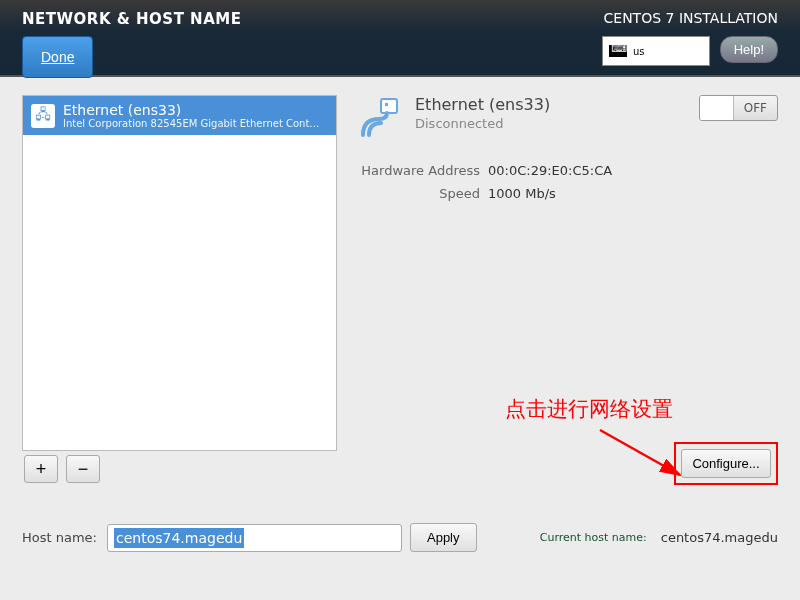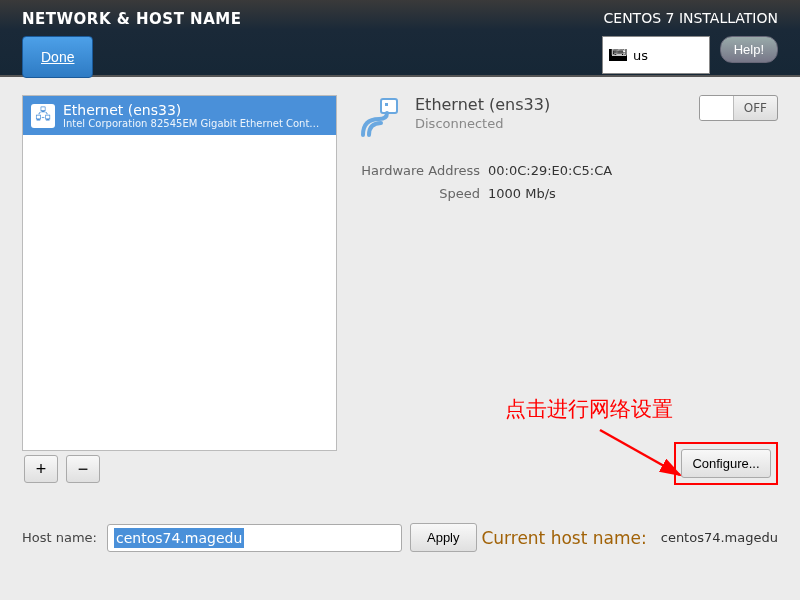--- a/index.html
+++ b/index.html
@@ -2,21 +2,21 @@
 <html><head>
 <meta charset="utf-8">
 <style>
 * { box-sizing: border-box; margin: 0; padding: 0; }
 body { font-family: "DejaVu Sans", Arial, sans-serif; font-size: 13px; background: #ececec; width: 800px; height: 600px; overflow: hidden; }
 
 .header { background: linear-gradient(to bottom, #3a3a3a 0%, #1a2938 40%, #162736 100%); height: 77px; position: relative; color: #fff; border-bottom: 2px solid #555; }
 .header-title { position: absolute; top: 10px; left: 22px; font-size: 15px; font-weight: bold; letter-spacing: 0.5px; }
 .header-right { position: absolute; top: 10px; right: 22px; font-size: 14px; }
 .done-btn { position: absolute; top: 36px; left: 22px; background: linear-gradient(to bottom, #4da0e8, #2e7bc4); border: 1px solid #1a5a9a; color: #fff; padding: 12px 18px; border-radius: 4px; font-size: 14px; cursor: pointer; text-decoration: underline; }
-.kb-indicator { position: absolute; top: 36px; right: 90px; background: #fff; border: 1px solid #888; width: 108px; height: 38px; color: #000; display: flex; align-items: center; padding-left: 6px; font-size: 13px; }
+.kb-indicator { position: absolute; top: 36px; right: 90px; background: #fff; border: 1px solid #888; width: 108px; height: 30px; color: #000; display: flex; align-items: center; padding-left: 6px; font-size: 10px; }
 .kb-indicator .kb-icon { width: 18px; height: 12px; background: #000; margin-right: 6px; display: inline-block; position: relative; }
 .kb-indicator .kb-icon::after { content: "⌨"; color: #fff; position: absolute; top: -3px; left: 2px; font-size: 11px; }
 .help-btn { position: absolute; top: 36px; right: 22px; background: linear-gradient(to bottom, #9aa, #778); color: #fff; border: 1px solid #667; padding: 5px 13px; border-radius: 12px; font-size: 13px; cursor: pointer; }
 
 .content { padding: 18px 22px; }
 .columns { display: flex; gap: 18px; }
 
 .left-col { width: 315px; }
 .device-list { background: #fff; border: 1px solid #bbb; height: 356px; display: flex; flex-direction: column; }
 .device-item { background: #4a90d9; color: #fff; padding: 6px 8px; display: flex; align-items: center; gap: 8px; }
@@ -47,21 +47,21 @@
 .arrow svg { overflow: visible; }
 
 .configure-wrap { position: absolute; top: 347px; right: 0; border: 2px solid #ff0000; padding: 5px; }
 .configure-btn { background: linear-gradient(to bottom, #f8f8f8, #e0e0e0); border: 1px solid #aaa; border-radius: 3px; padding: 6px 5px; font-size: 13px; cursor: pointer; width: 90px; }
 
 .host-row { margin-top: 40px; display: flex; align-items: center; }
 .host-label { color: #444; font-size: 13px; margin-right: 10px; }
 .host-input { border: 1px solid #aaa; border-radius: 3px; padding: 5px 6px; width: 295px; font-size: 14px; margin-right: 8px; background: #fff; }
 .host-input-sel { background: #4a90d9; color: #fff; padding: 2px 2px; }
 .apply-btn { background: linear-gradient(to bottom, #f8f8f8, #e0e0e0); border: 1px solid #aaa; border-radius: 3px; padding: 6px 16px; font-size: 13px; cursor: pointer; }
-.curhost-label { margin-left: auto; color: #a16207; font-size: 17px; margin-right: 14px; }
+.curhost-label { margin-left: auto; color: #14532d; font-size: 11px; margin-right: 14px; }
 .curhost-val { color: #333; font-size: 13px; }
 </style>
 </head>
 <body>
 
 <div class="header">
   <div class="header-title">NETWORK &amp; HOST NAME</div>
   <div class="header-right">CENTOS 7 INSTALLATION</div>
   <button class="done-btn">Done</button>
   <div class="kb-indicator">

